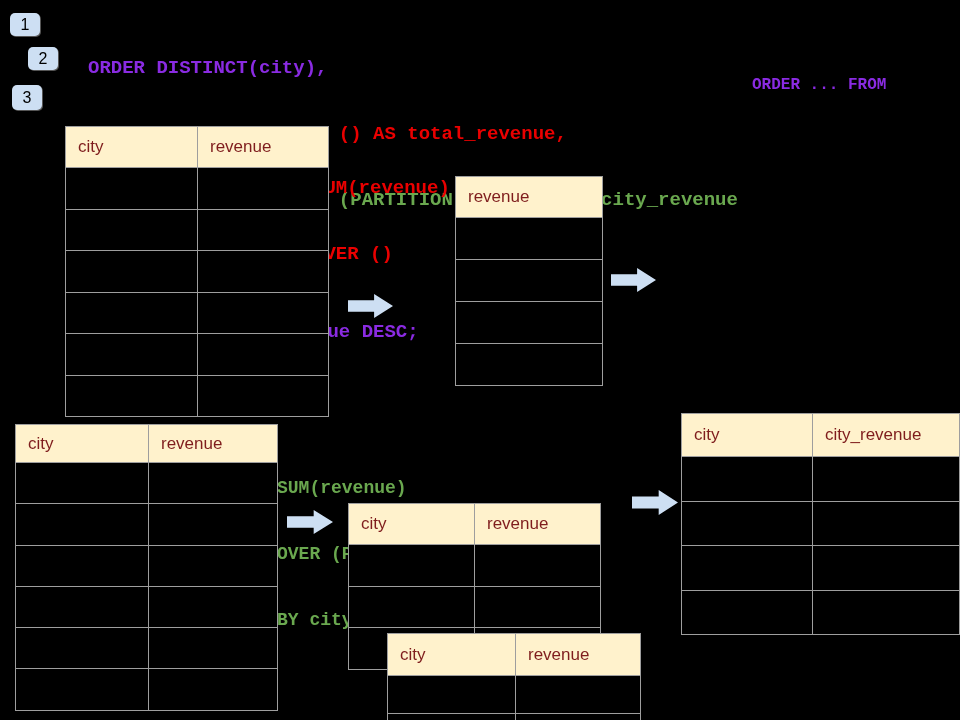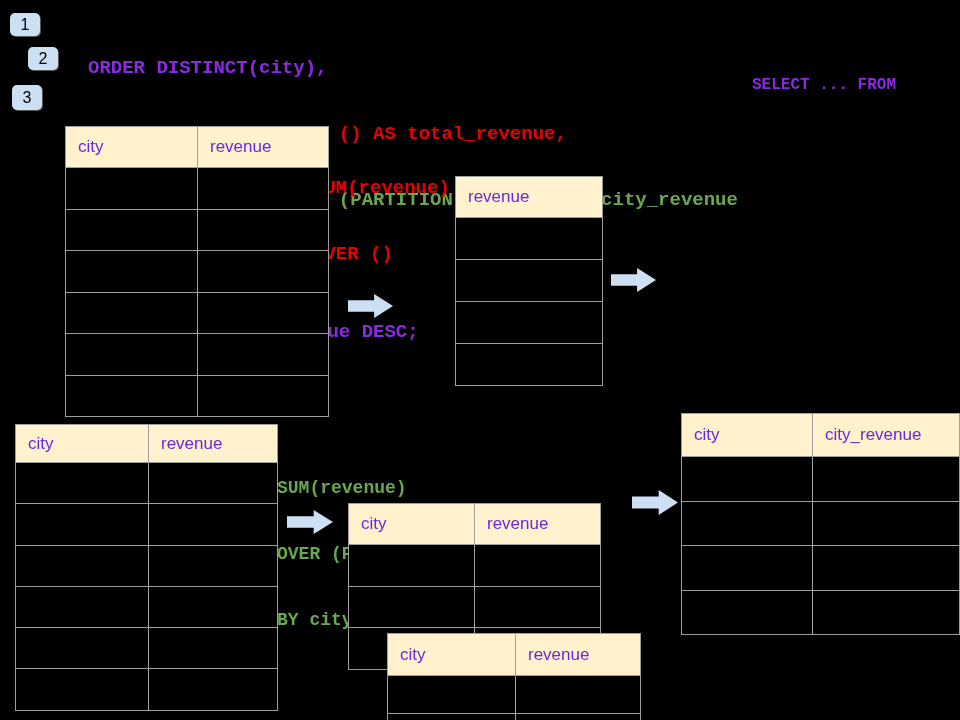--- a/index.html
+++ b/index.html
@@ -30,21 +30,21 @@
   .arrow{position:absolute;background:var(--accent-blue);
          clip-path:polygon(0 26%,58% 26%,58% 0,100% 50%,58% 100%,58% 74%,0 74%);}
   .arrow-1{left:348px;top:294px;width:45px;height:24px;}
   .arrow-2{left:611px;top:268px;width:45px;height:24px;}
   .arrow-3{left:287px;top:510px;width:46px;height:24px;}
   .arrow-4{left:632px;top:490px;width:46px;height:25px;}
 
   
   .tbl{position:absolute;}
   .tbl table{border-collapse:collapse;table-layout:fixed;}
-  .tbl th{background:var(--table-header-bg);color:#6d28d9;font-weight:400;font-size:17px;
+  .tbl th{background:var(--table-header-bg);color:#7f1d1d;font-weight:400;font-size:17px;
           text-align:left;padding:0 0 0 12px;border:1px solid var(--table-border);}
   .tbl td{background:#000;border:1px solid var(--table-border);padding:0;}
 
   .t-rides-top{left:65px;top:126px;}
   .t-rides-top th{height:40px;}  .t-rides-top td{height:40.5px;}
   .t-rides-top th:nth-child(1),.t-rides-top td:nth-child(1){width:119px;}
   .t-rides-top th:nth-child(2),.t-rides-top td:nth-child(2){width:118px;}
 
   .t-total{left:455px;top:176px;}
   .t-total th{height:40px;width:134px;} .t-total td{height:41px;}
@@ -80,21 +80,21 @@
 
   <div class="code sql-block">
     <div class="c-purple">ORDER DISTINCT(city),</div>
     <div class="c-red">    SUM(revenue) OVER () AS total_revenue,</div>
     <div class="c-green">    SUM(revenue) OVER (PARTITION BY city) as city_revenue</div>
     <div class="c-purple">  FROM rides</div>
     <div class="c-purple">  ORDER by city_revenue DESC;</div>
   </div>
 
   <div class="code side-code c-purple">
-    <div>SELECT ... FROM</div>
+    <div>ORDER ... FROM</div>
   </div>
 
   <div class="code ann-total c-red">
     <div>SUM(revenue)</div>
     <div>OVER ()</div>
   </div>
 
   <div class="code ann-part c-green">
     <div>SUM(revenue)</div>
     <div>OVER (PARTITION</div>

